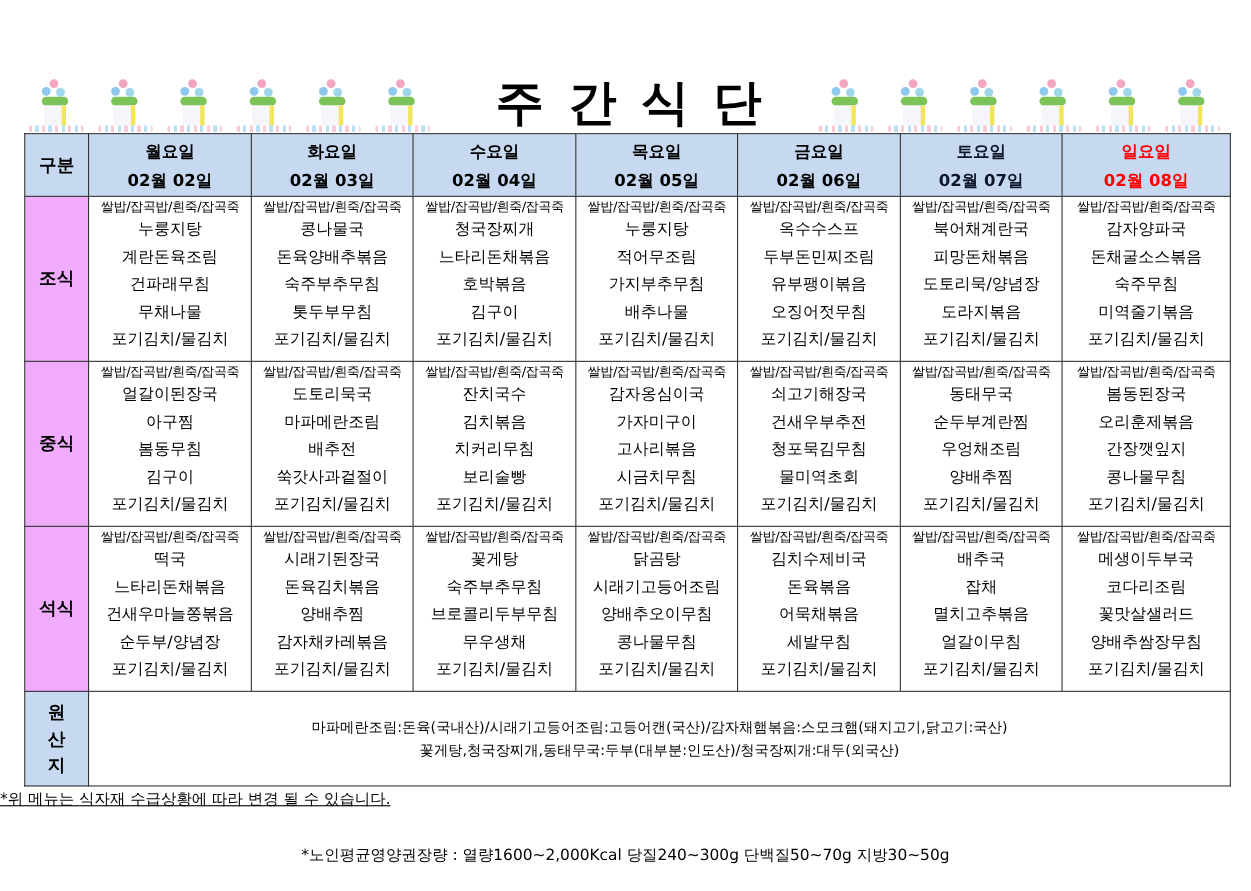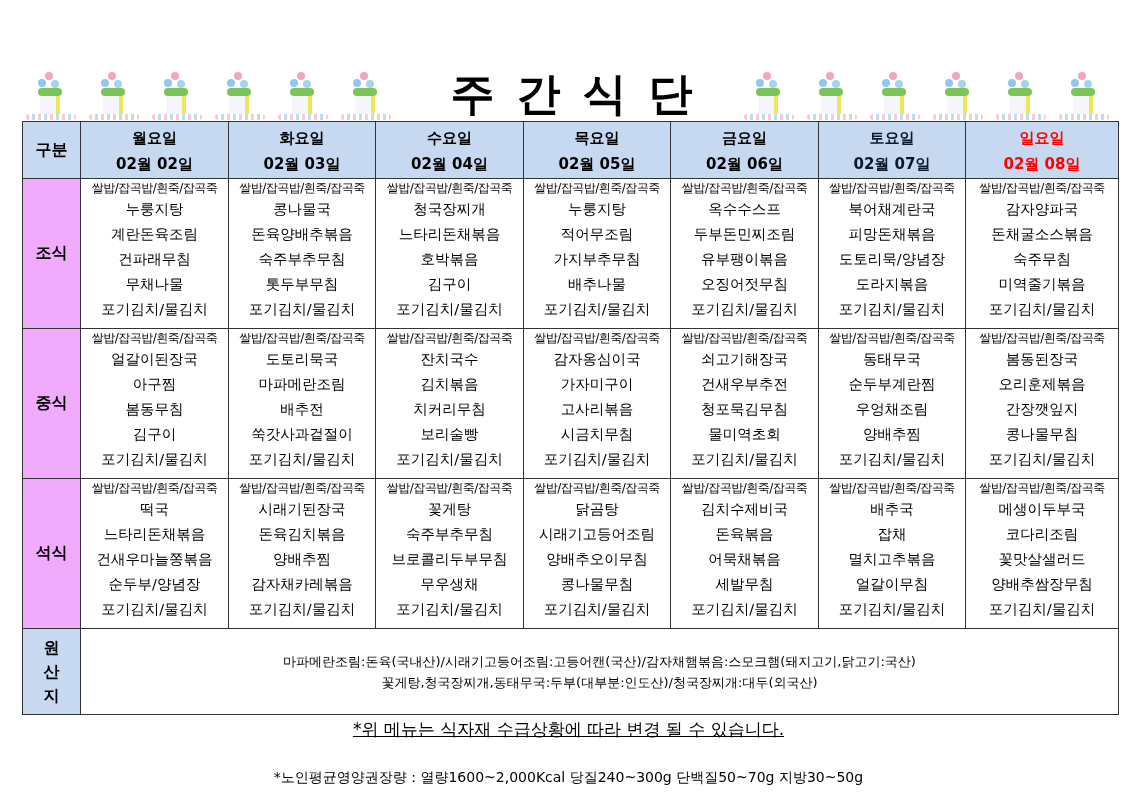--- a/index.html
+++ b/index.html
@@ -26,21 +26,21 @@
   .sat { color:#0f172a; }
   .sun { color:#ff0000; }
   .row-label { background:#f0abfc; font-weight:bold; font-size:16px; }
   .meal-cell { vertical-align:top; font-size:14.5px; }
   .meal-cell .base { font-size:12px; line-height:18px; white-space:nowrap; letter-spacing:-0.5px;text-align:center; }
   .meal-cell .item { line-height:25px; }
   .meal-row { height:150px; }
   .origin-row { height:86px; }
   .origin-label { background:#c6d9f0; font-weight:bold; font-size:16px; line-height:24px; }
   .origin-text { font-size:13px; line-height:21px; }
-  .note1 { position:absolute; left:0; width:1137px; top:718px; text-align:center; font-size:17px; text-decoration:underline; }
+  .note1 { position:absolute; left:0; width:1137px; top:718px; text-align:left; font-size:14px; text-decoration:underline; }
   .note2 { position:absolute; left:0; width:1137px; top:742px; text-align:center; font-size:14px;margin-top:27px; }
 </style>
 </head>
 <body>
 
 <div class="title-row">
   <div class="flower" style="left:4px">
       <div class="petal-a"></div>
       <div class="petal-b"></div>
       <div class="petal-c"></div>

